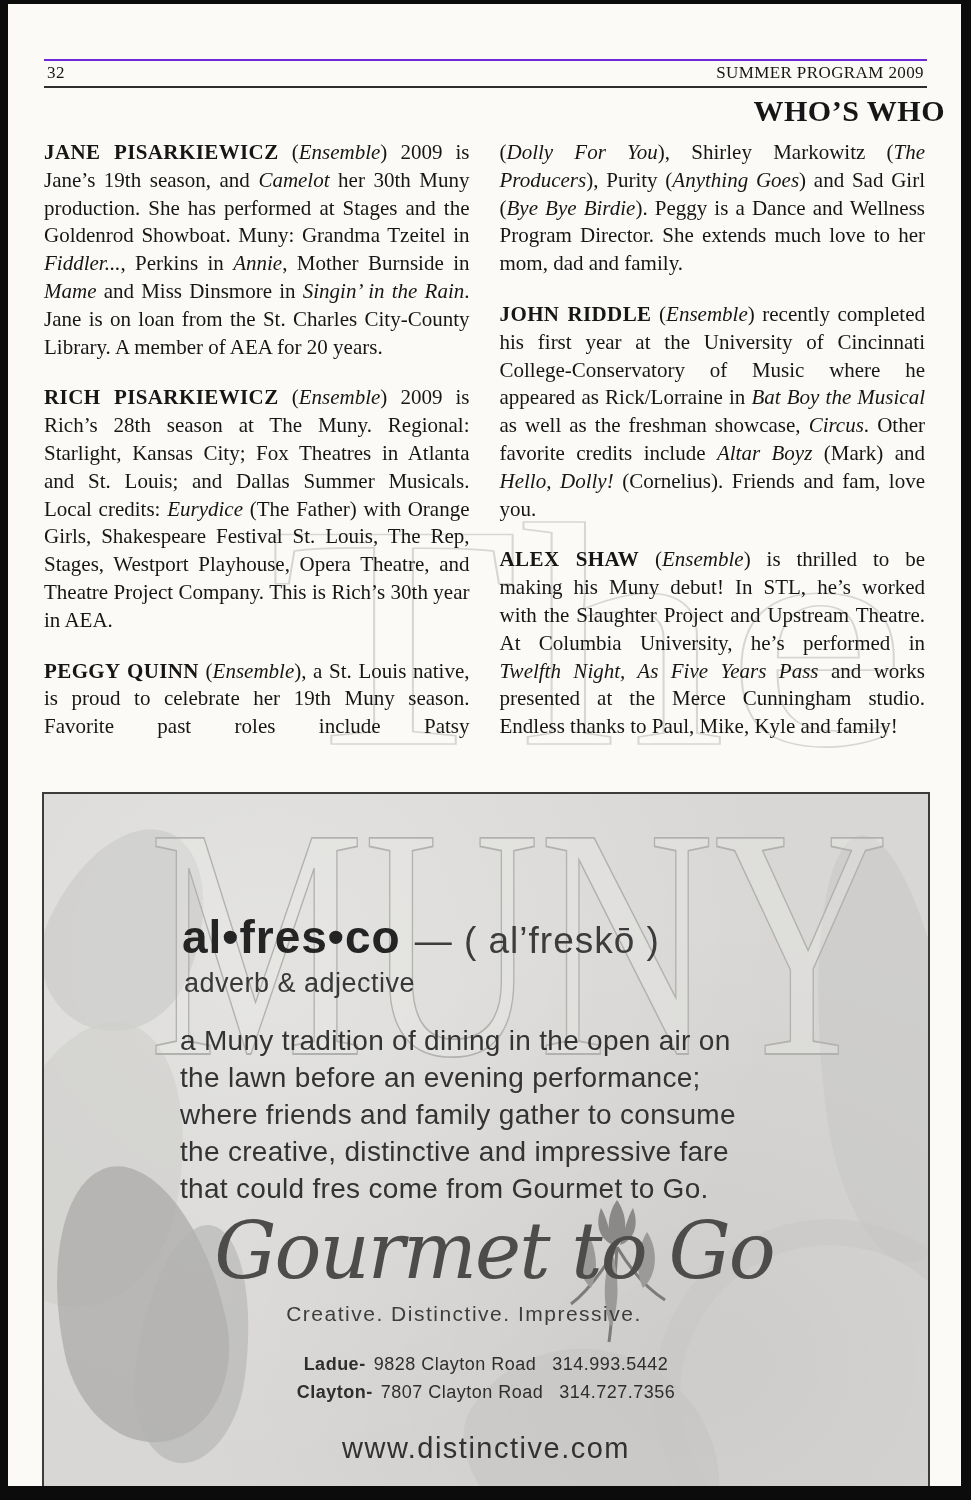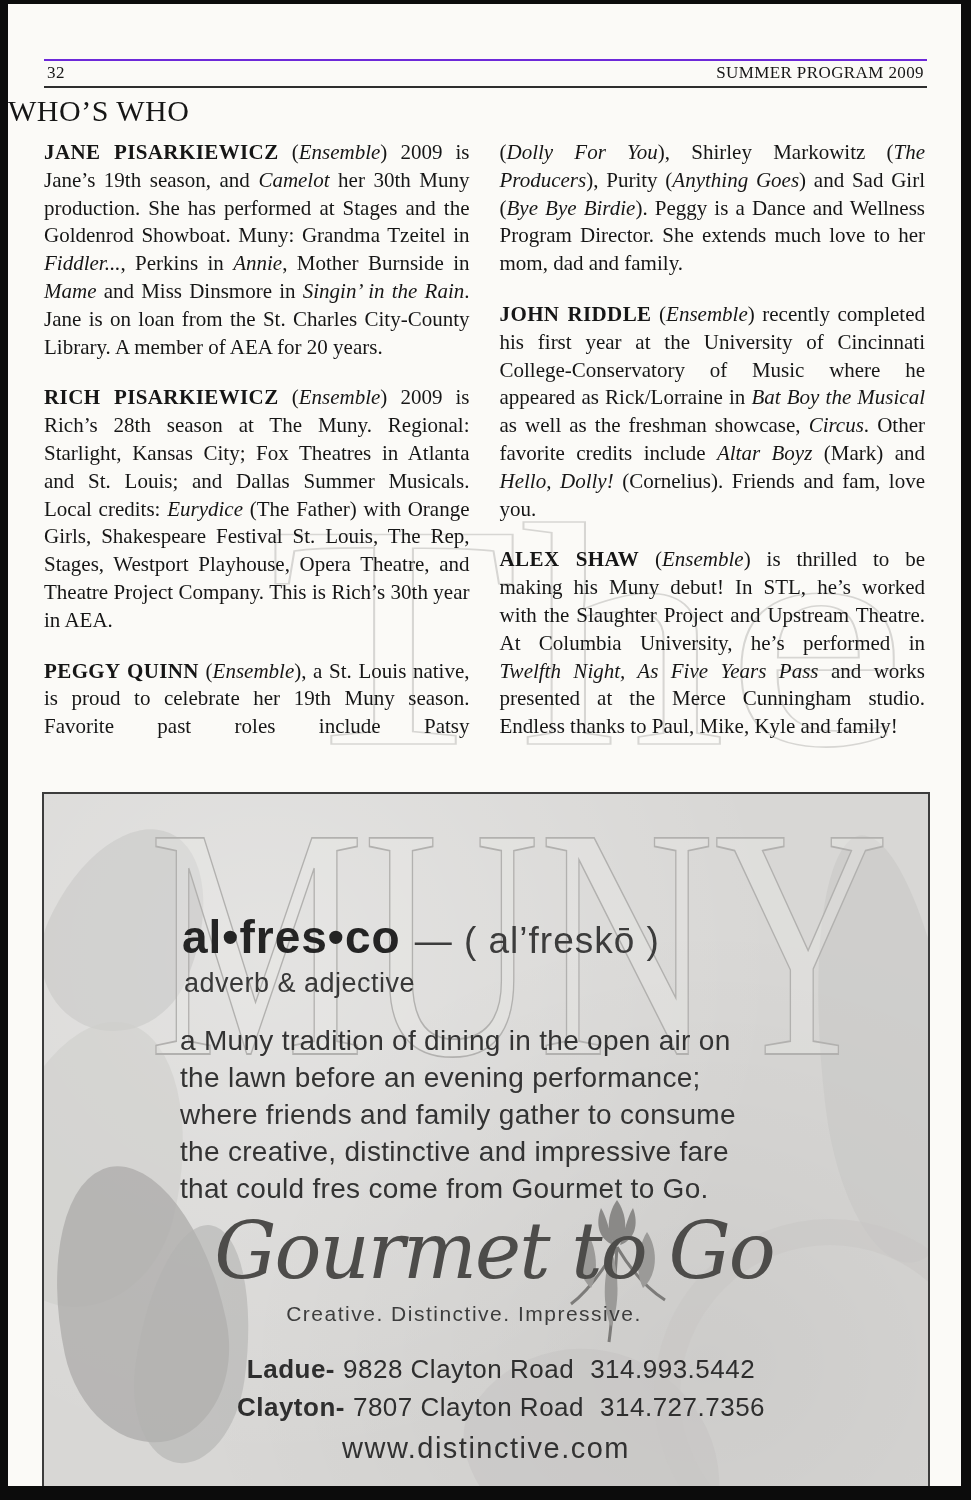--- a/index.html
+++ b/index.html
@@ -19,22 +19,22 @@
     position:relative;z-index:1;
     margin:55px 34px 0 36px;
     border-top:2px solid #6d28d9;
     border-bottom:2px solid #2e2e2e;
     display:flex;justify-content:space-between;align-items:center;
     padding:2px 3px 3px 3px;
     font-size:17px;letter-spacing:.4px;
   }
   .title{
     position:relative;z-index:1;
-    text-align:left;
-    font-size:30px;font-weight:normal;letter-spacing:.5px;
+    text-align:right;
+    font-size:30px;font-weight:bold;letter-spacing:.5px;
     margin:6px 16px 4px 0;
   }
   
   .columns{
     position:relative;z-index:1;
     margin:11px 36px;
     display:flex;gap:30px;
   }
   .col{width:50%;text-align:justify;font-size:21px;line-height:27.8px;}
   .col p{margin:0 0 23px 0;}
@@ -72,21 +72,21 @@
   .logo{
     position:absolute;left:130px;top:412px;width:640px;
     text-align:center;
     font-family:"DejaVu Serif", serif;font-style:italic;
     font-size:78px;color:#4d4c4a;letter-spacing:-2px;
     z-index:3;
   }
   .tagline{position:absolute;left:120px;top:508px;width:600px;text-align:center;
     font-size:21px;color:#3d3d3d;letter-spacing:1.5px;z-index:3;}
   .tulip{position:absolute;left:513px;top:398px;z-index:2;}
-  .locs{position:absolute;left:15px;top:560px;width:100%;text-align:center;font-size:26px;color:#2e2e2e;letter-spacing:.5px;}
+  .locs{position:absolute;left:0;top:560px;width:100%;text-align:center;font-size:18px;color:#2e2e2e;letter-spacing:.5px;}
   .locs .row{margin-bottom:7px;white-space:nowrap;}
   .locs .nm{font-weight:bold;}
   .locs .addr{margin-left:8px;}
   .locs .ph{margin-left:16px;}
   .site{position:absolute;left:0;top:638px;width:100%;text-align:center;font-size:29px;color:#323232;letter-spacing:1.5px;}
 </style>
 </head>
 <body>
 
 <div class="page">

